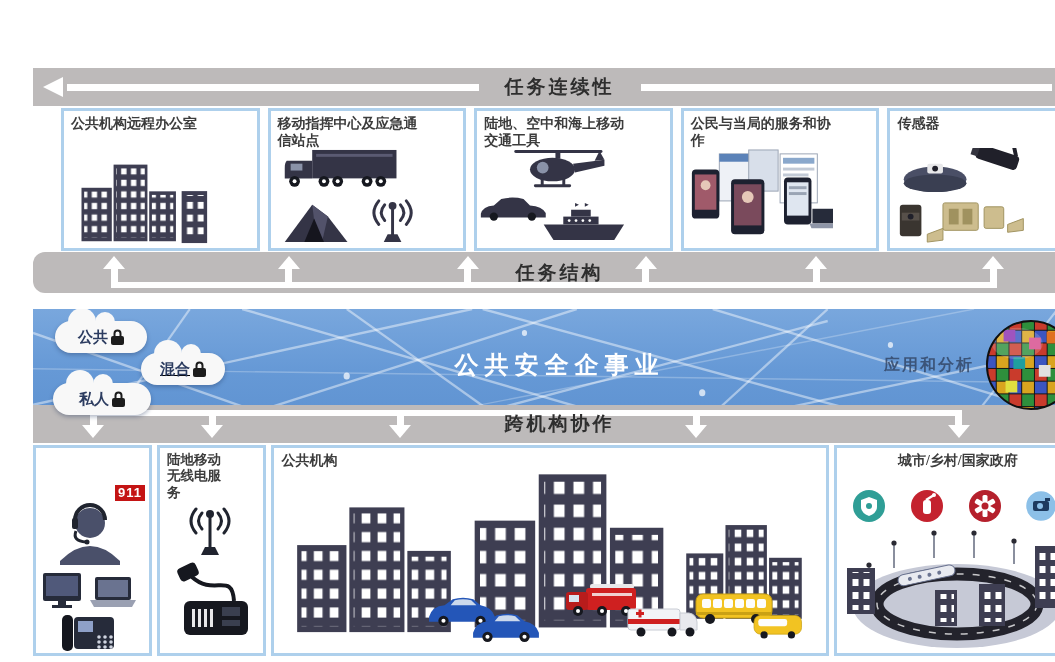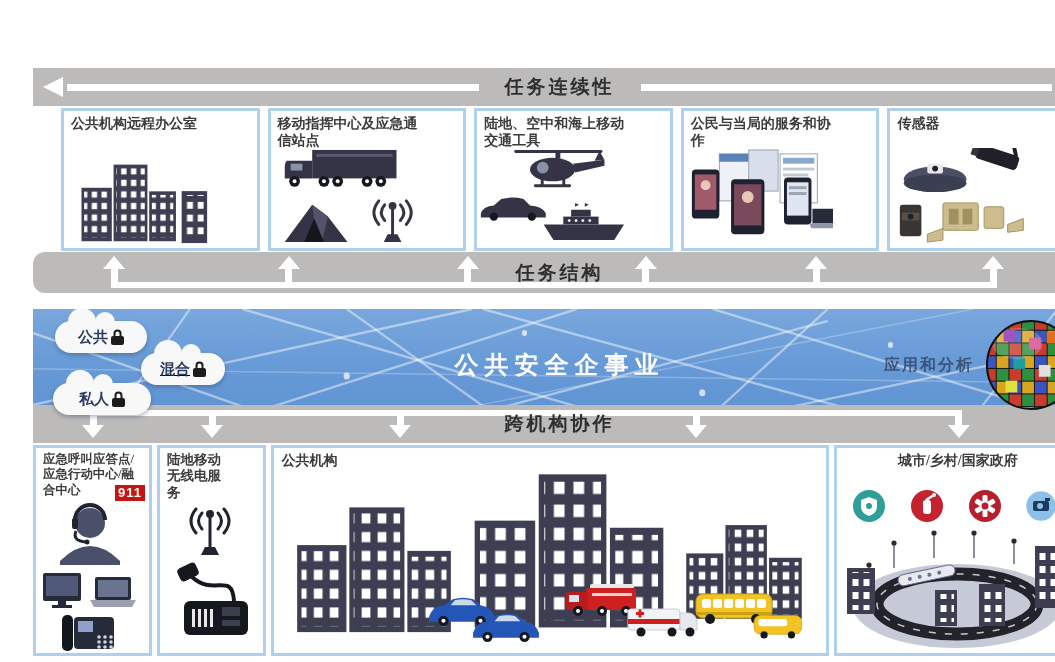--- a/index.html
+++ b/index.html
@@ -390,21 +390,20 @@
       <div class="down-arrow" style="left:87.9%">
           <div class="stem"></div>
           <div class="head"></div>
         </div>
       <span class="bar-label">跨机构协作</span>
     </div>
 
     <div class="bottom-row">
 
       <div class="box bb1">
-        <div class="box-label">应急呼叫应答点/应急行动中心/融合中心</div>
         <div class="badge">911</div>
         <svg class="bsvg-fill" style="height:148px" viewBox="0 0 107 148">
           <g>
             <circle cx="52" cy="20" r="15" fill="#4a506a"></circle>
             <path d="M22 58 Q52 28 82 58 L82 62 L22 62 Z" fill="#4a506a"></path>
             <path d="M37 17 A15 15 0 0 1 67 17" stroke="#20242f" stroke-width="4" fill="none"></path>
             <rect x="34" y="15" width="6" height="11" rx="2" fill="#20242f"></rect>
             <path d="M38 28 Q34 38 48 39" stroke="#20242f" stroke-width="3" fill="none"></path>
             <circle cx="49" cy="39" r="2.5" fill="#20242f"></circle>
           </g>

